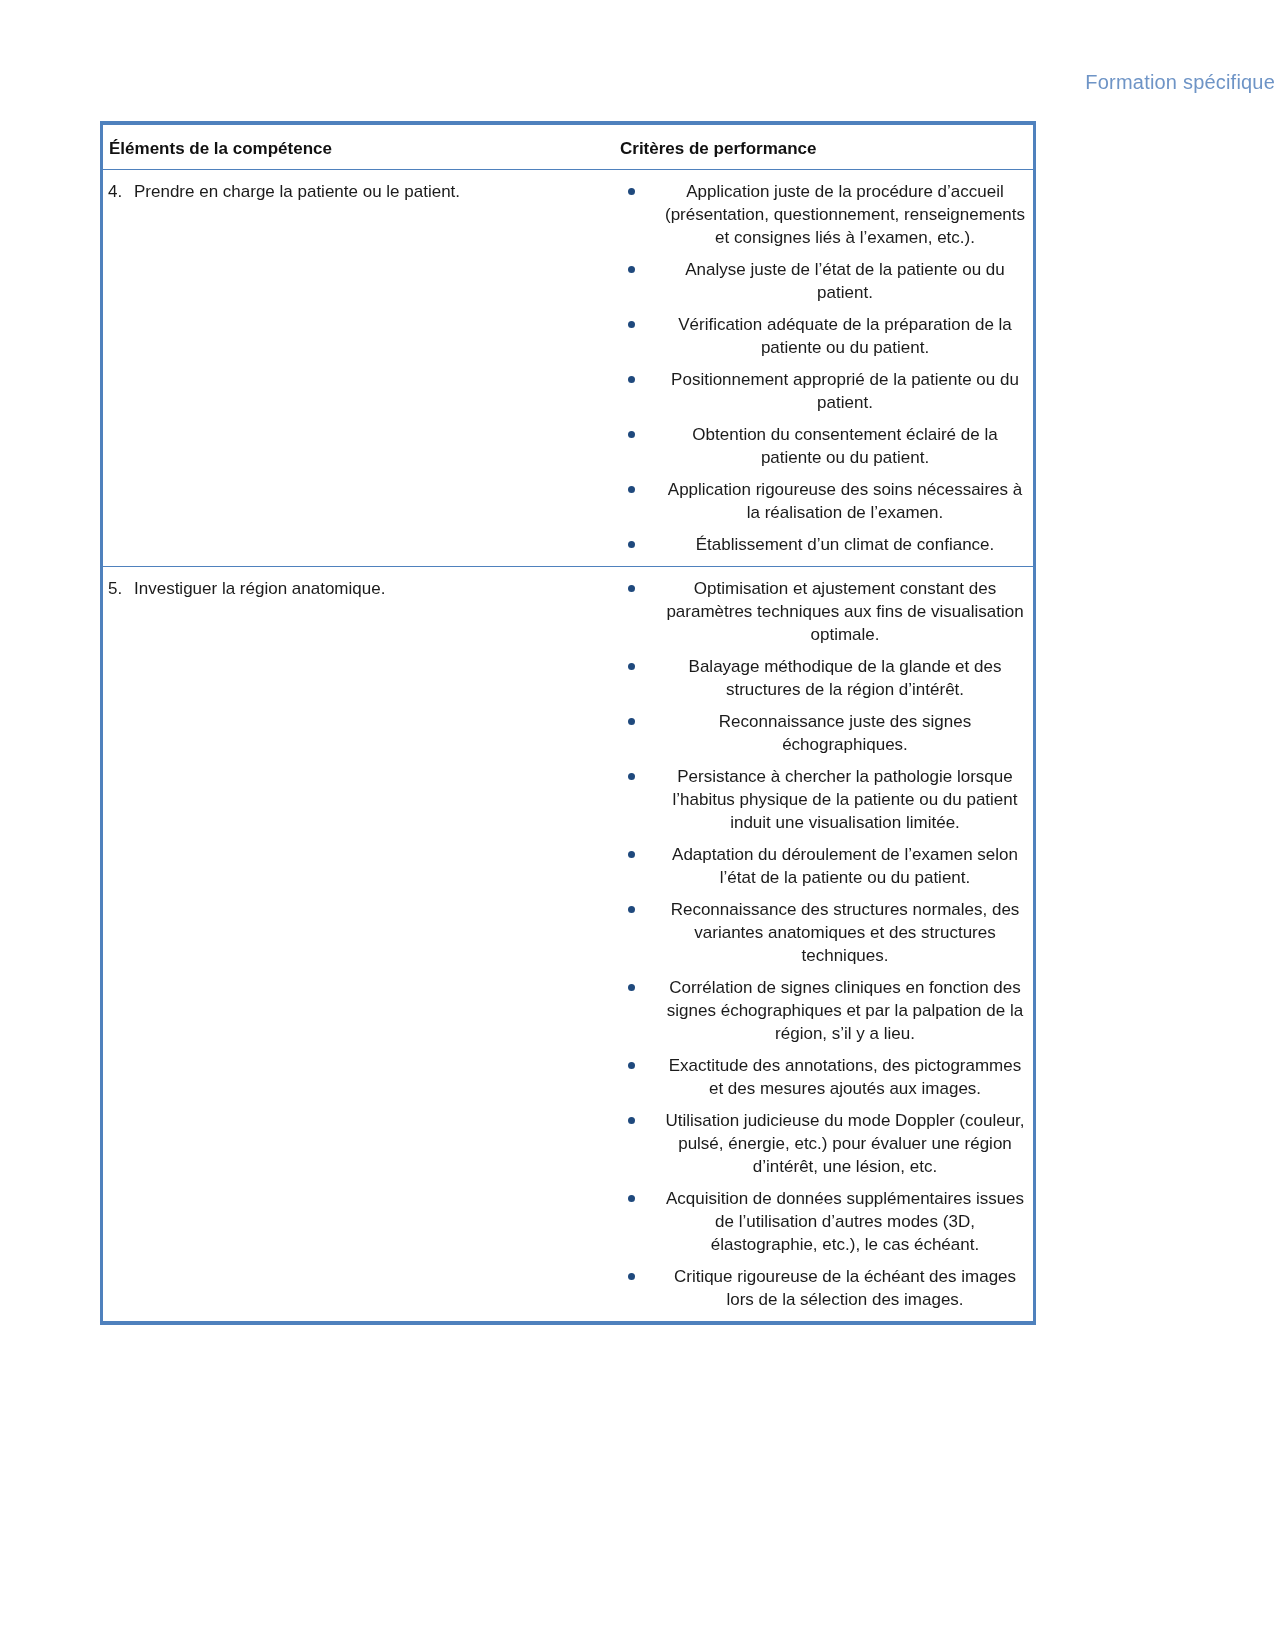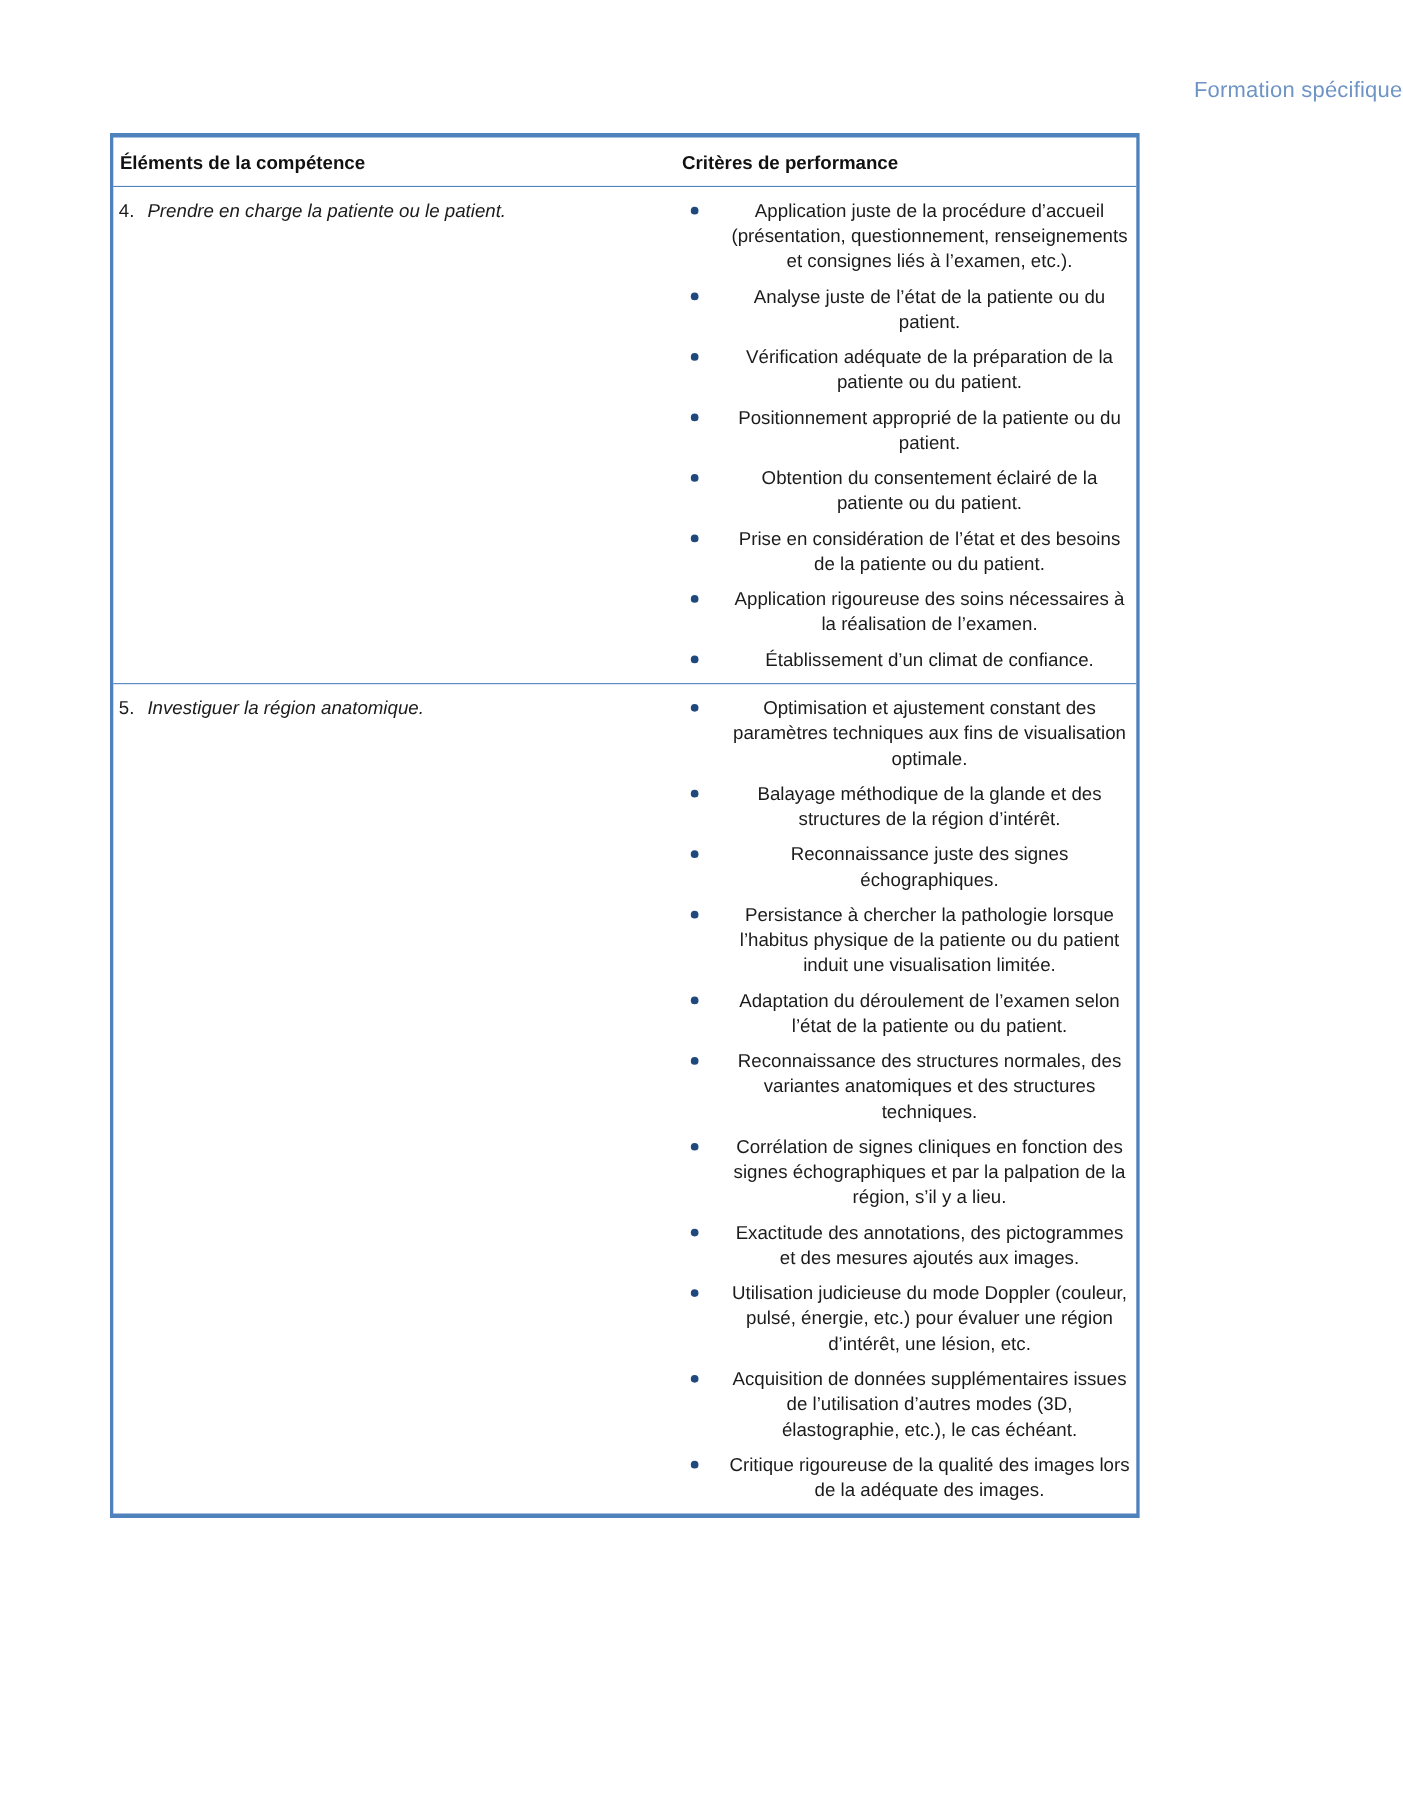--- a/index.html
+++ b/index.html
@@ -68,21 +68,20 @@
   }
   .cell-left .num {
     display: inline-block;
     width: 26px;
     vertical-align: top;
   }
   .cell-left .lbl {
     display: inline-block;
     vertical-align: top;
     max-width: 460px;
-    font-style: italic;
   }
   .cell-right {
     box-sizing: border-box;
     flex: 1;
     padding: 10px 6px 8px 0;
   }
   ul.criteria-list {
     list-style: none;
     margin: 0;
     padding: 0;
@@ -124,39 +123,38 @@
     <div id="table-body">
         <div class="trow">
           <div class="cell-left"><span class="num">4.</span><span class="lbl">Prendre en charge la patiente ou le patient.</span></div>
           <div class="cell-right">
             <ul class="criteria-list">
               <li class="criterion"><span class="dot"></span><span class="ctext">Application juste de la procédure d’accueil (présentation, questionnement, renseignements et consignes liés à l’examen, etc.).</span></li>
               <li class="criterion"><span class="dot"></span><span class="ctext">Analyse juste de l’état de la patiente ou du patient.</span></li>
               <li class="criterion"><span class="dot"></span><span class="ctext">Vérification adéquate de la préparation de la patiente ou du patient.</span></li>
               <li class="criterion"><span class="dot"></span><span class="ctext">Positionnement approprié de la patiente ou du patient.</span></li>
               <li class="criterion"><span class="dot"></span><span class="ctext">Obtention du consentement éclairé de la patiente ou du patient.</span></li>
-              <li class="criterion"><span class="dot"></span><span class="ctext">Prise en considération de l’état et des besoins de la patiente ou du patient.</span></li>
               <li class="criterion"><span class="dot"></span><span class="ctext">Application rigoureuse des soins nécessaires à la réalisation de l’examen.</span></li>
               <li class="criterion"><span class="dot"></span><span class="ctext">Établissement d’un climat de confiance.</span></li>
             </ul>
           </div>
         </div>
         <div class="trow">
           <div class="cell-left"><span class="num">5.</span><span class="lbl">Investiguer la région anatomique.</span></div>
           <div class="cell-right">
             <ul class="criteria-list">
               <li class="criterion"><span class="dot"></span><span class="ctext">Optimisation et ajustement constant des paramètres techniques aux fins de visualisation optimale.</span></li>
               <li class="criterion"><span class="dot"></span><span class="ctext">Balayage méthodique de la glande et des structures de la région d’intérêt.</span></li>
               <li class="criterion"><span class="dot"></span><span class="ctext">Reconnaissance juste des signes échographiques.</span></li>
               <li class="criterion"><span class="dot"></span><span class="ctext">Persistance à chercher la pathologie lorsque l’habitus physique de la patiente ou du patient induit une visualisation limitée.</span></li>
               <li class="criterion"><span class="dot"></span><span class="ctext">Adaptation du déroulement de l’examen selon l’état de la patiente ou du patient.</span></li>
               <li class="criterion"><span class="dot"></span><span class="ctext">Reconnaissance des structures normales, des variantes anatomiques et des structures techniques.</span></li>
               <li class="criterion"><span class="dot"></span><span class="ctext">Corrélation de signes cliniques en fonction des signes échographiques et par la palpation de la région, s’il y a lieu.</span></li>
               <li class="criterion"><span class="dot"></span><span class="ctext">Exactitude des annotations, des pictogrammes et des mesures ajoutés aux images.</span></li>
               <li class="criterion"><span class="dot"></span><span class="ctext">Utilisation judicieuse du mode Doppler (couleur, pulsé, énergie, etc.) pour évaluer une région d’intérêt, une lésion, etc.</span></li>
               <li class="criterion"><span class="dot"></span><span class="ctext">Acquisition de données supplémentaires issues de l’utilisation d’autres modes (3D, élastographie, etc.), le cas échéant.</span></li>
-              <li class="criterion"><span class="dot"></span><span class="ctext">Critique rigoureuse de la qualité des images lors de la adéquate des images.</span></li>
+              <li class="criterion"><span class="dot"></span><span class="ctext">Critique rigoureuse de la échéant des images lors de la sélection des images.</span></li>
             </ul>
           </div>
         </div>
       </div>
   </div>
 </div>
 
 </body></html>

